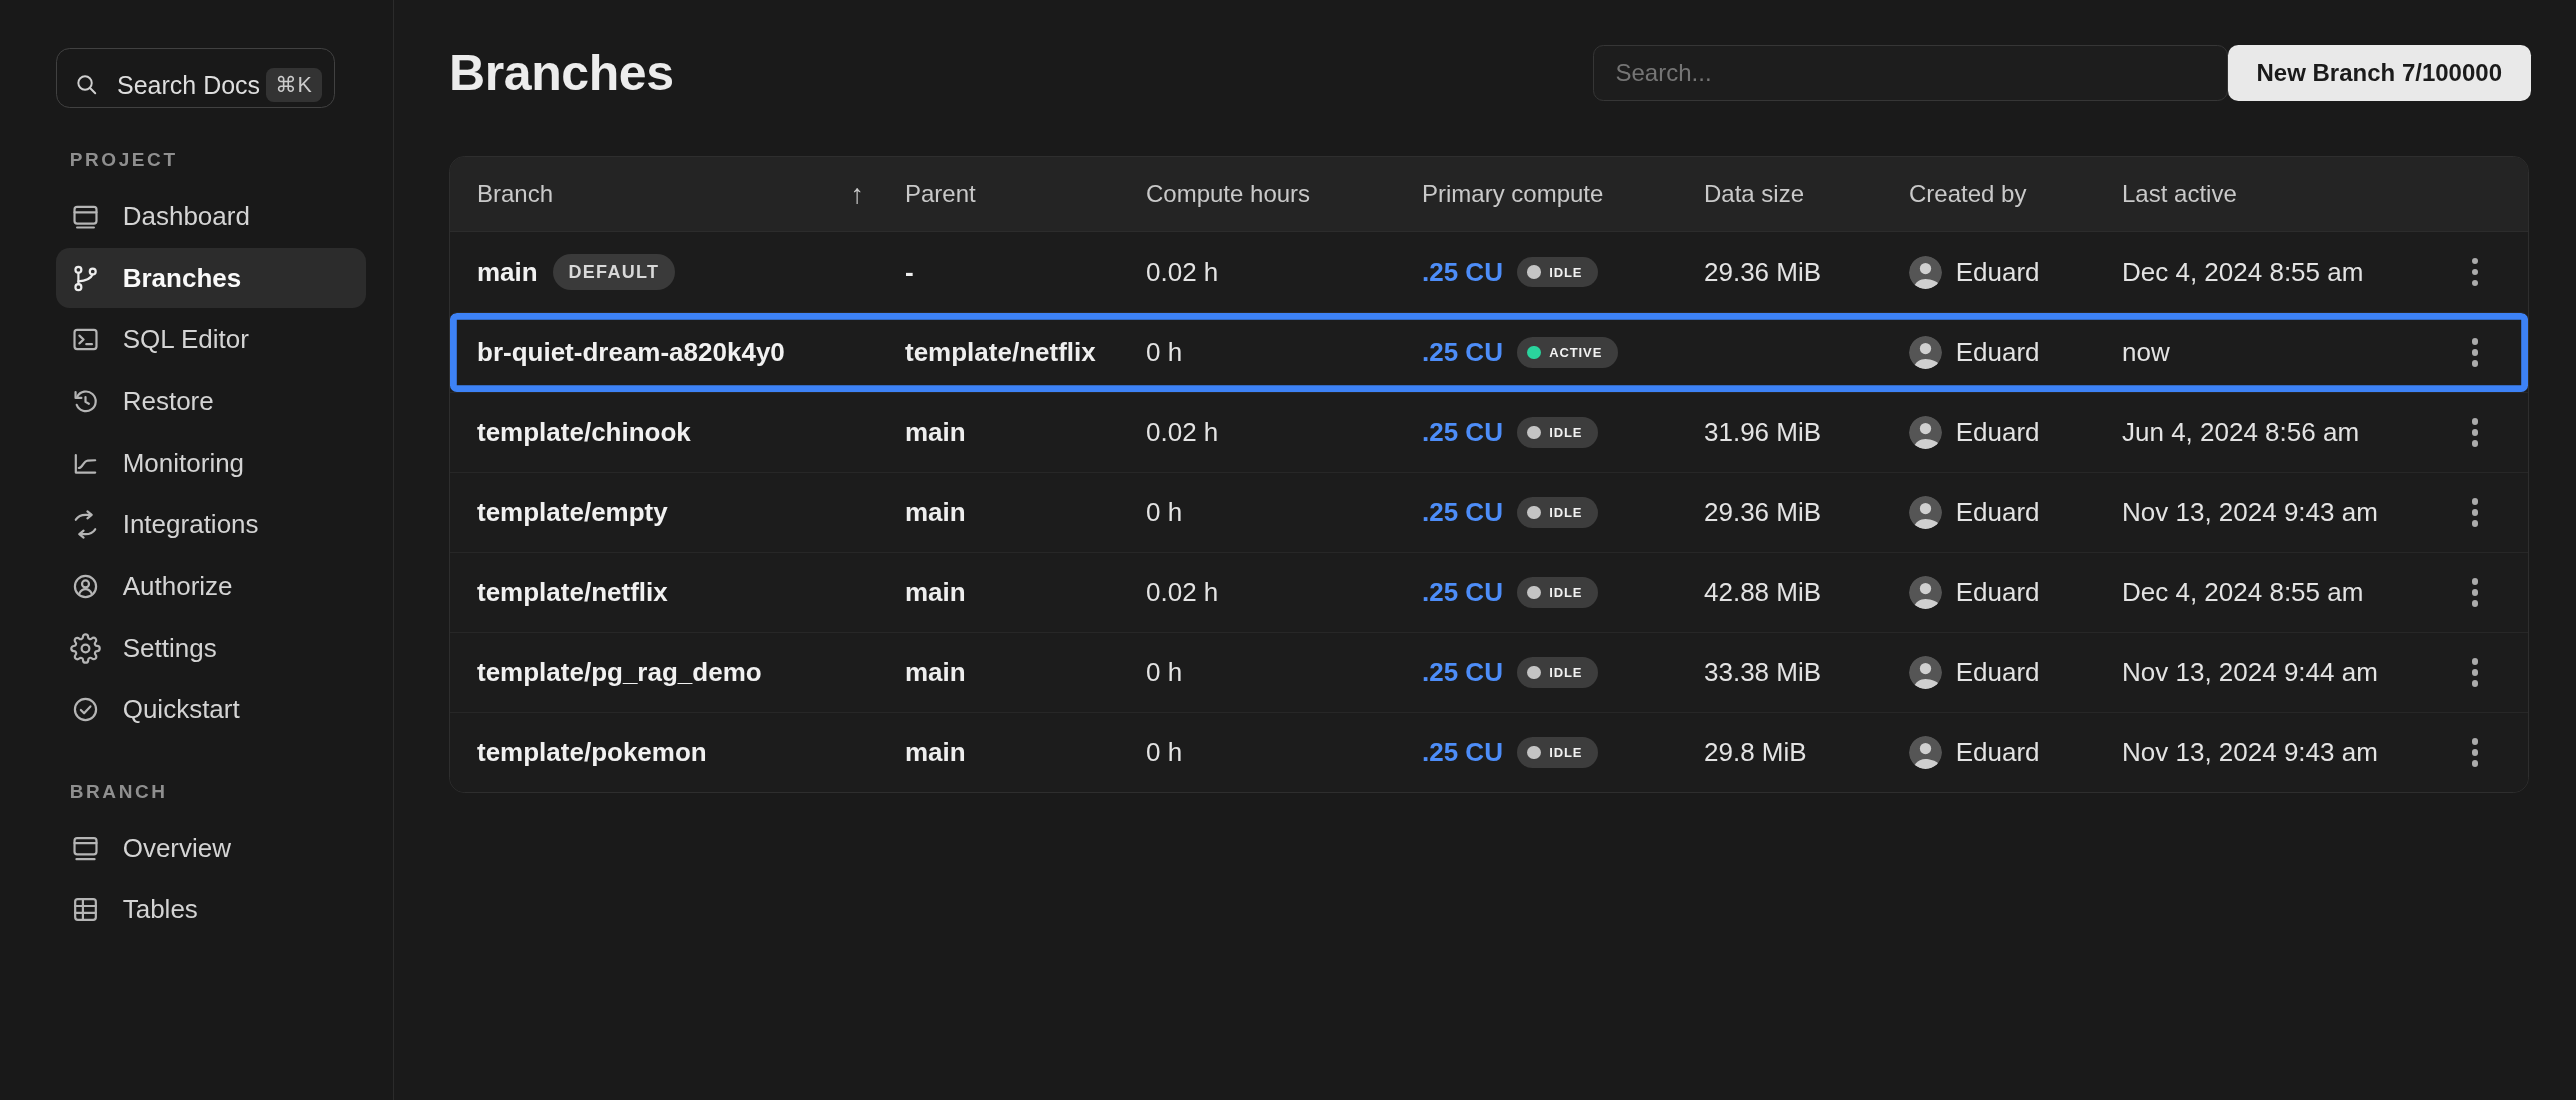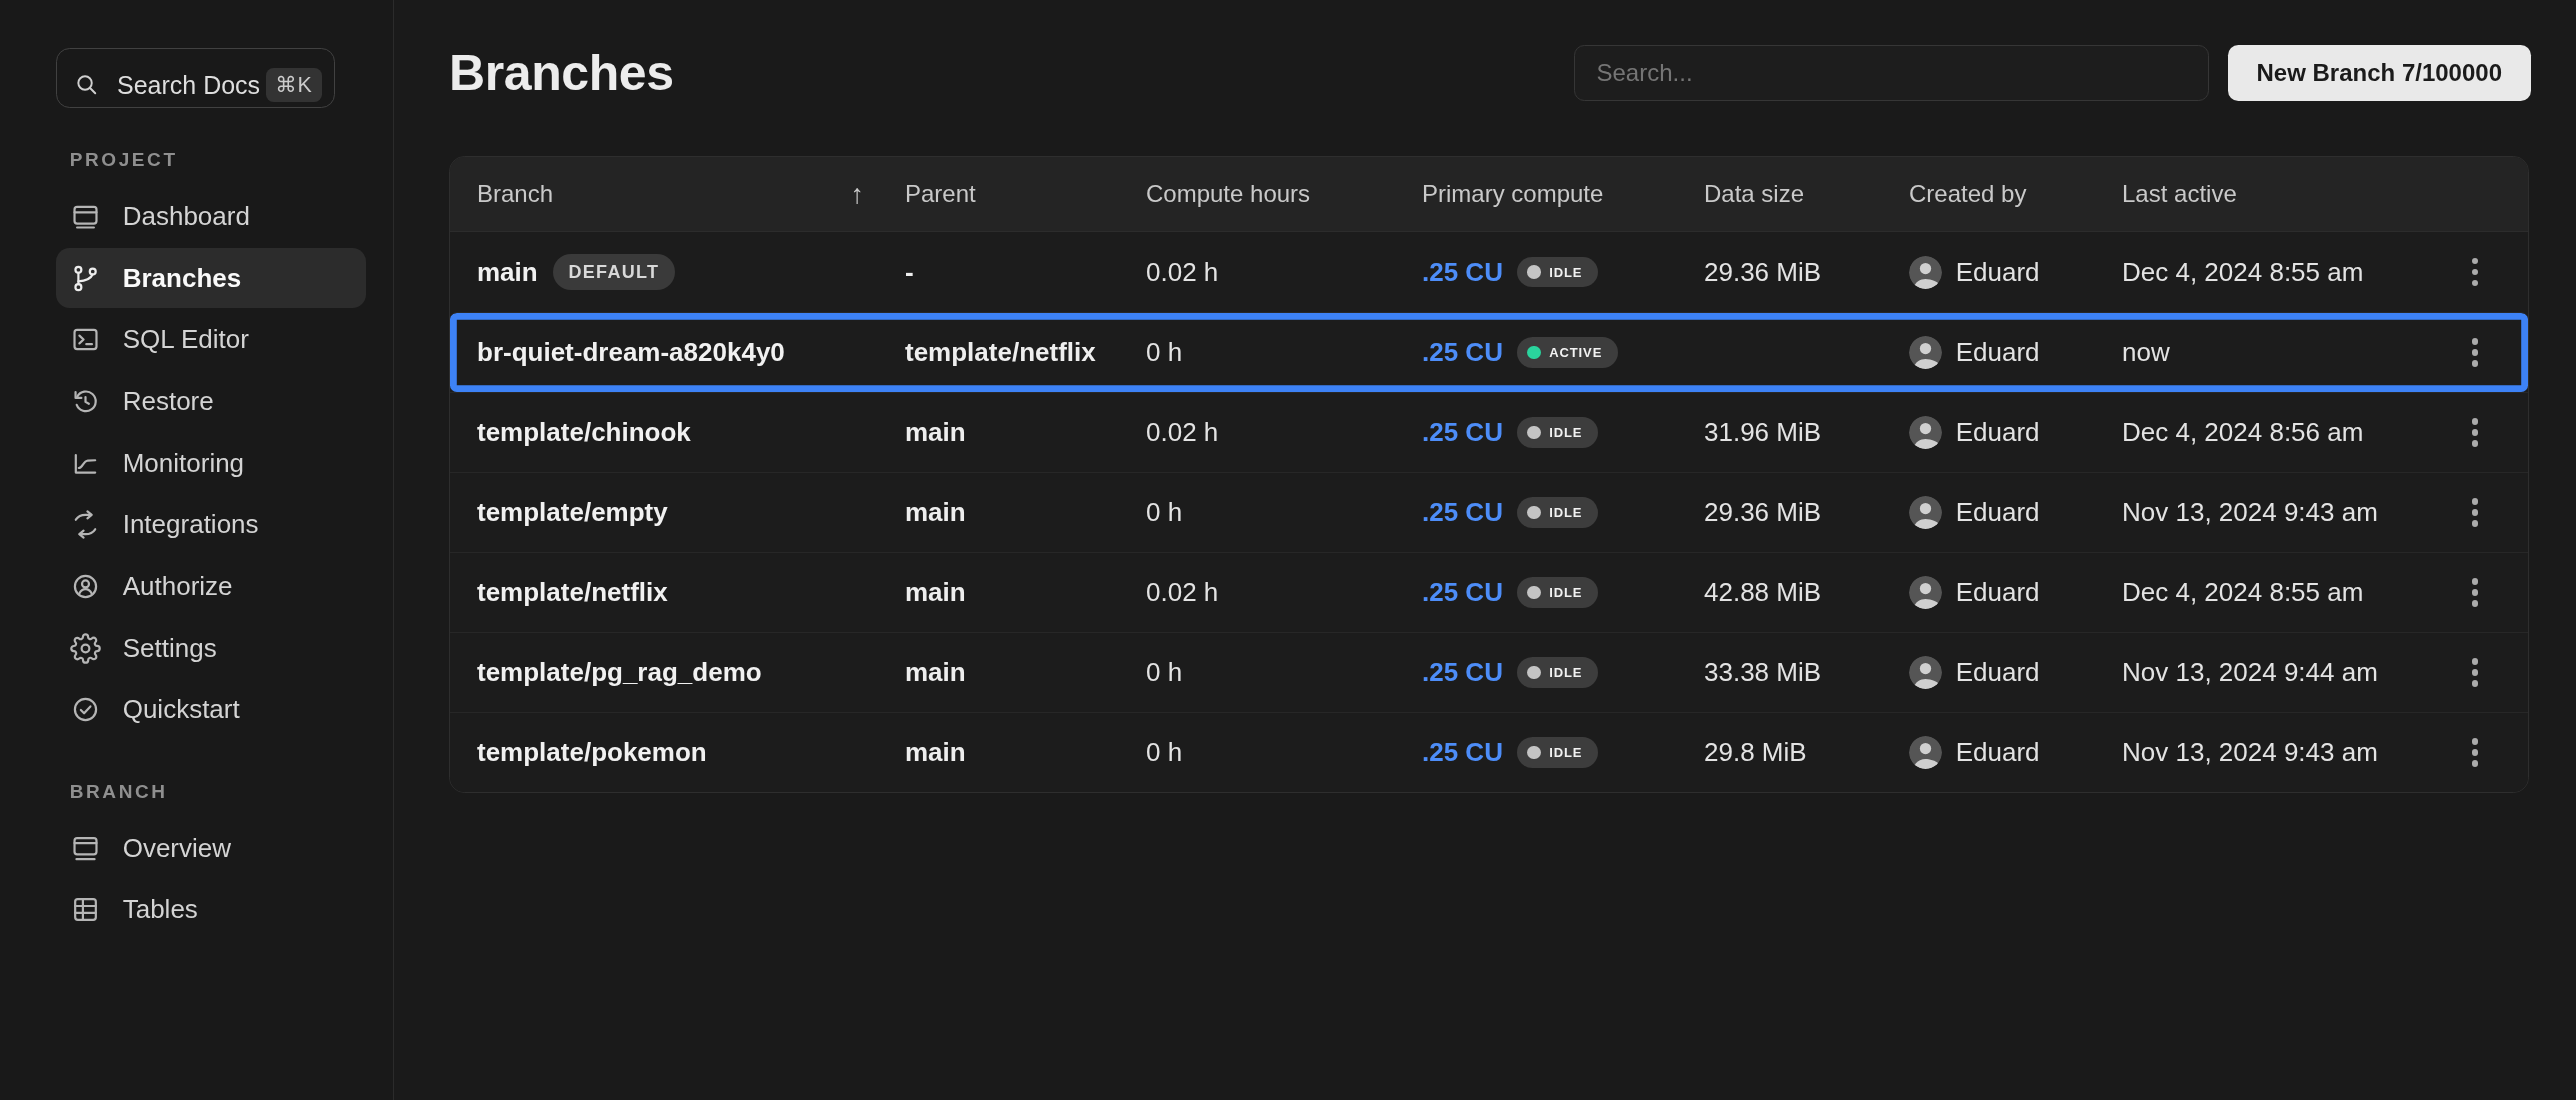--- a/index.html
+++ b/index.html
@@ -53,21 +53,21 @@
   .side-icon { display:flex; width:31px; height:31px; margin-right:22px; color:#b5b5b5; }
   .side-item.active .side-icon { color:#ededed; }
   .side-icon svg { width:31px; height:31px; }
   .side-label { font-size:26px; white-space:nowrap; }
   .side-item.active .side-label { font-weight:700; }
 
   
   .main { flex:1; padding:38px 45px 0 55px; }
   .topbar { display:flex; align-items:center; margin-bottom:48px; height:70px; }
   .page-title { font-size:50px; font-weight:700; letter-spacing:-0.4px; color:#ececec; }
-  .top-actions { margin-left:auto; display:flex; align-items:center; gap:19px; }
+  .top-actions { margin-left:auto; display:flex; align-items:center; }
   .search-input {
     width:635px; height:56px;
     background:#1d1d1d;
     border:1.7px solid #363636; border-radius:10.3px;
     padding:0 22px;
     font-size:24px; color:#e3e3e3;
     font-family:"Liberation Sans","DejaVu Sans",sans-serif;
     outline:none;
   }
   .search-input::placeholder { color:#757575; }
@@ -413,21 +413,21 @@
                   </defs>
                   <g clip-path="url(#avc)">
                     <rect width="38" height="38" fill="#555555"></rect>
                     <circle cx="19" cy="14.5" r="6.5" fill="#cfcfcf"></circle>
                     <path d="M5 38c1.8-8.5 8-11.5 14-11.5S36.2 29.5 38 38z" fill="#cfcfcf"></path>
                   </g>
                 </svg>
               </span>
               <span class="creator-name">Eduard</span>
             </div>
-            <div class="td">Dec 4, 2024 8:56 am</div>
+            <div class="td">Jun 4, 2024 8:56 am</div>
             <div class="td">
               <button class="kebab">
                 <span class="kdots"></span>
               </button>
             </div>
           </div>
           <div class="tr">
             <div class="td td-branch">
               <span class="branch-name">template/empty</span>
             </div>

